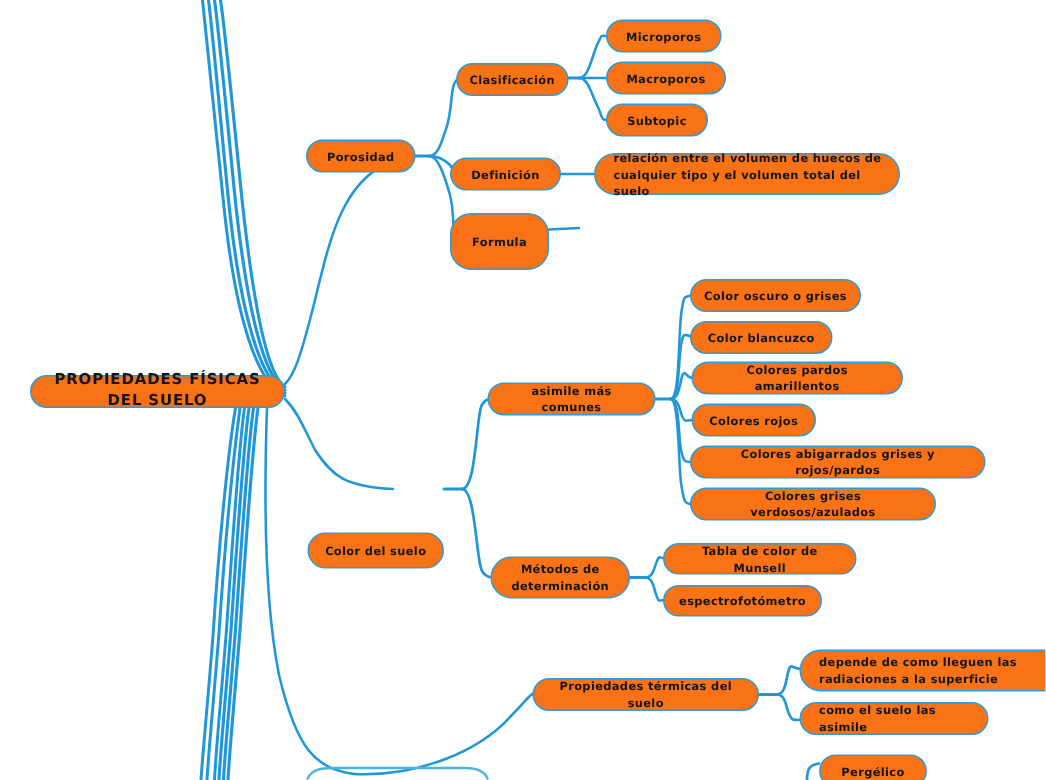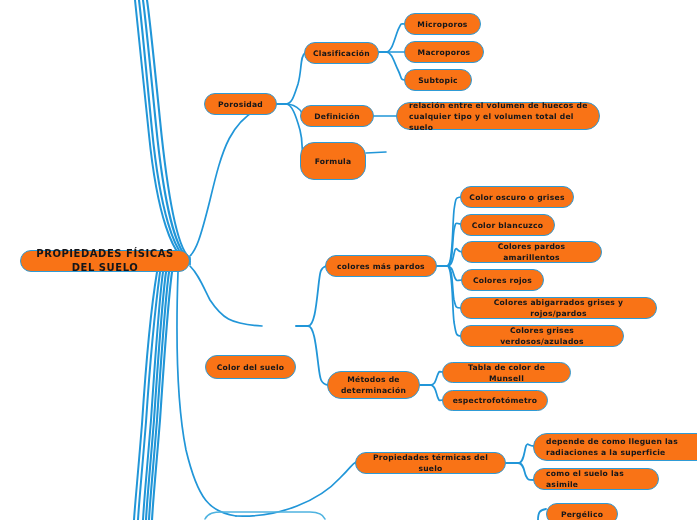--- a/index.html
+++ b/index.html
@@ -154,21 +154,21 @@
   <div class="node" style="left:300px;top:142px;width:66px;height:38px;">
     <span>Formula</span>
   </div>
 
 
   <div class="node" style="left:205px;top:315px;width:91px;height:24px;margin-top:40px;">
     <span>Color del suelo</span>
   </div>
 
   <div class="node" style="left:325px;top:255px;width:112px;height:22px;">
-    <span>colores más pardos</span>
+    <span>asimile más comunes</span>
   </div>
 
   <div class="node" style="left:460px;top:186px;width:114px;height:22px;">
     <span>Color oscuro o grises</span>
   </div>
 
   <div class="node" style="left:460px;top:214px;width:95px;height:22px;">
     <span>Color blancuzco</span>
   </div>
 

